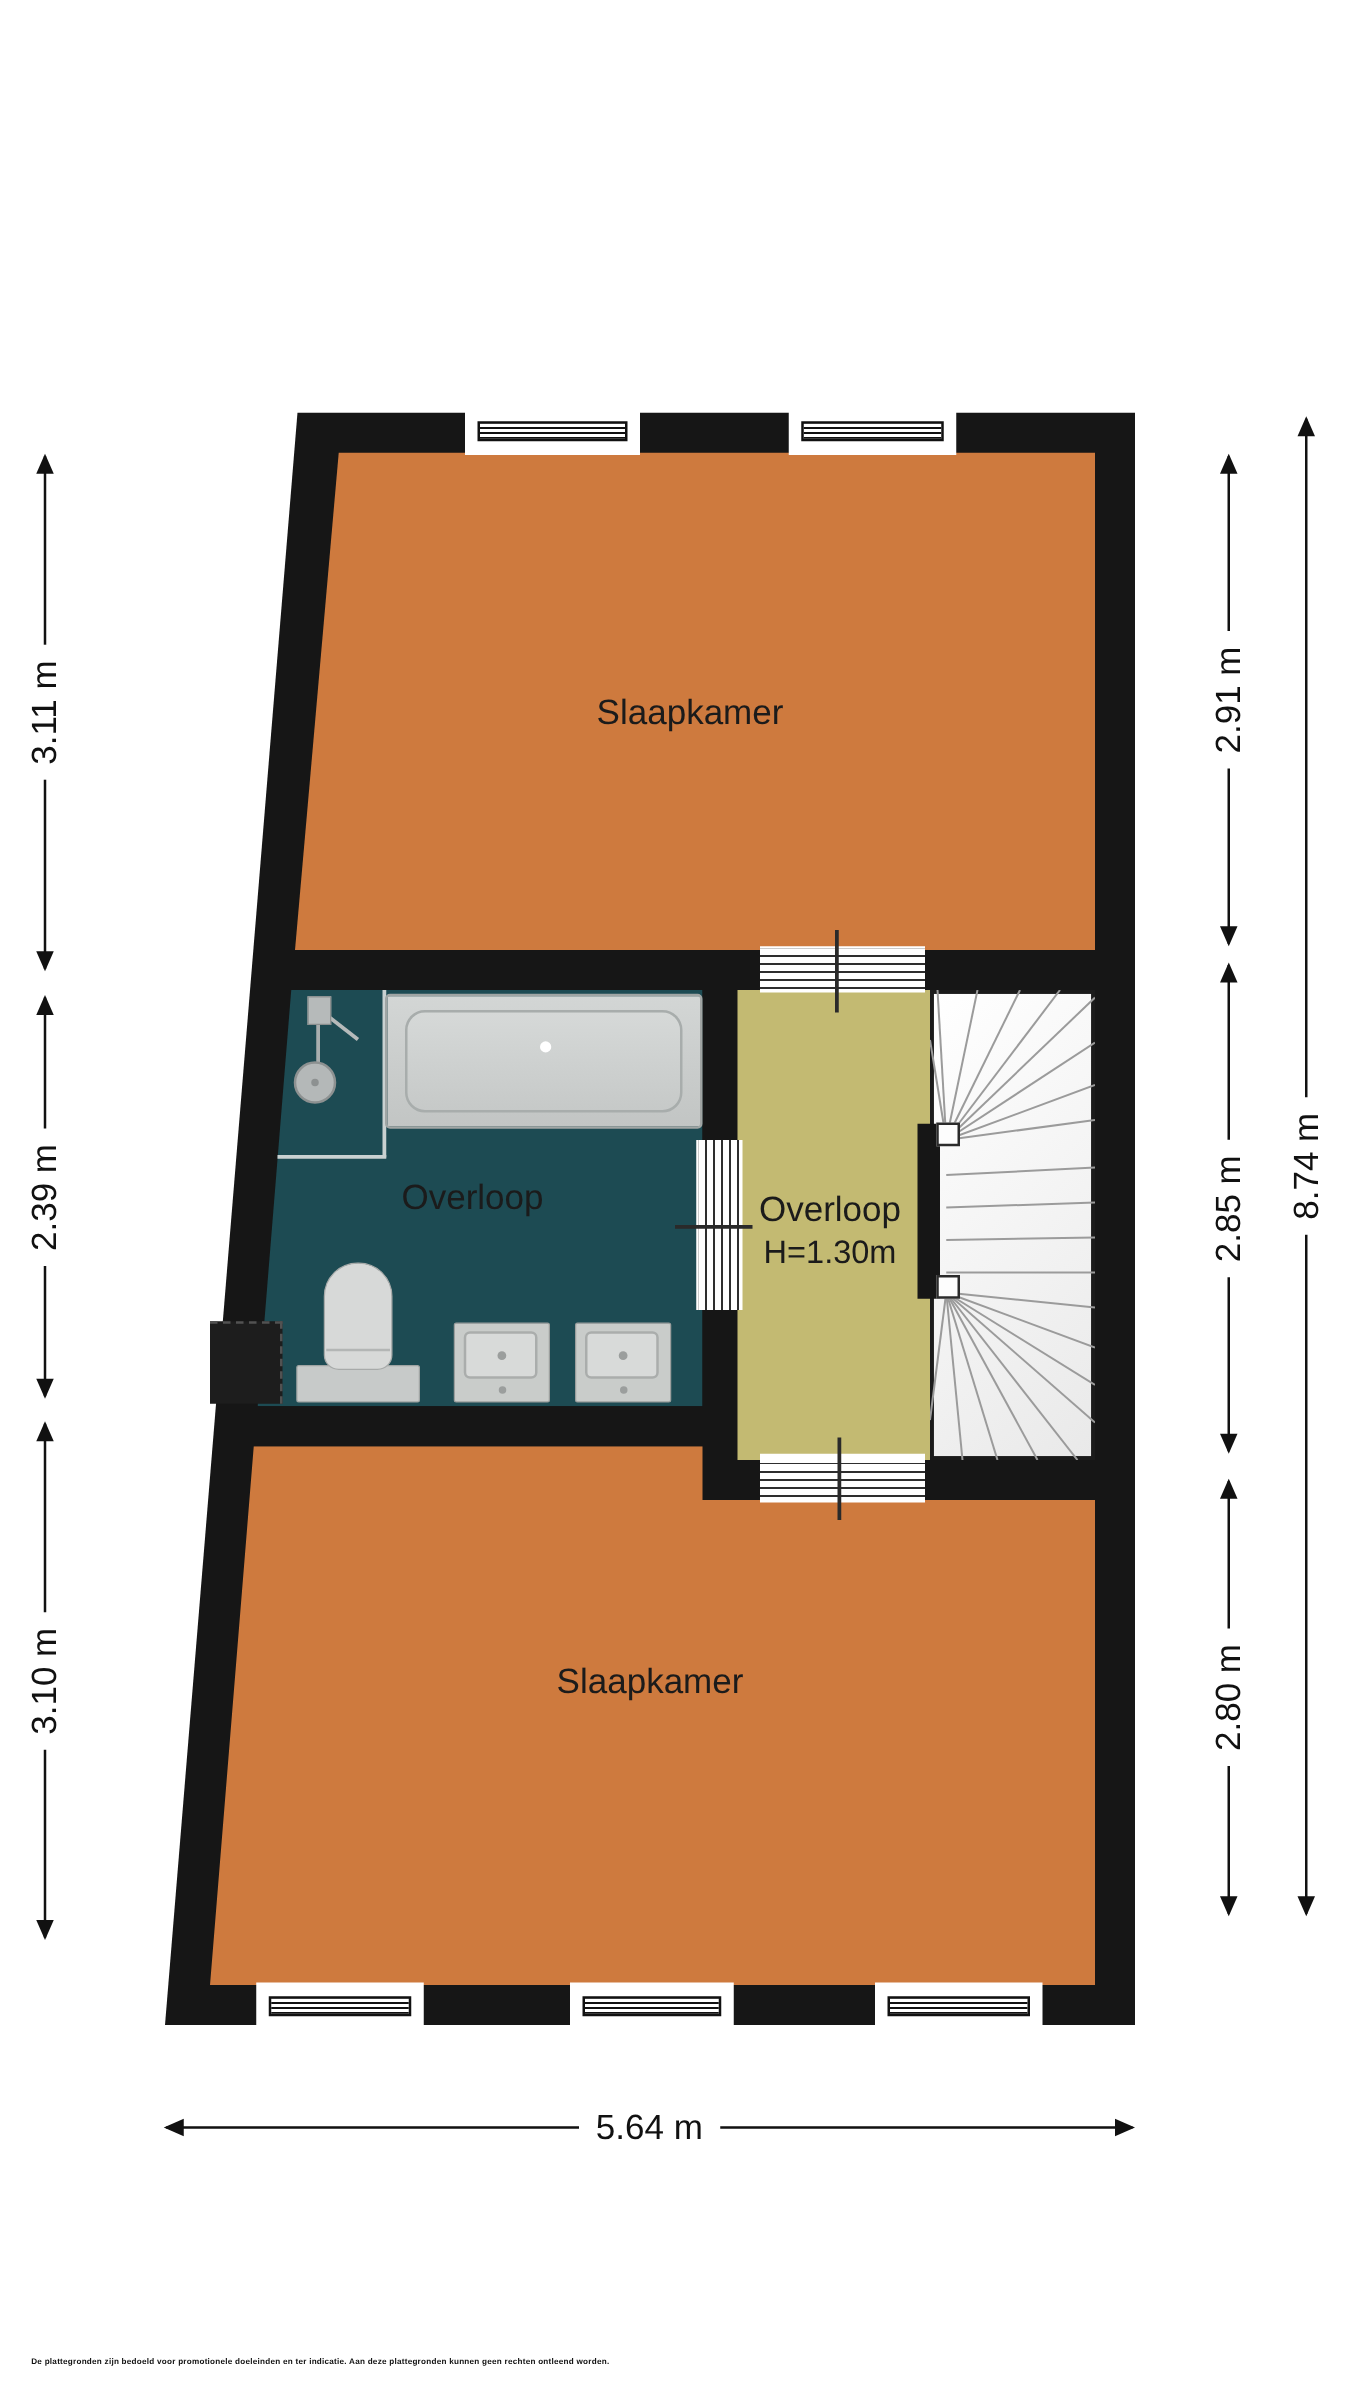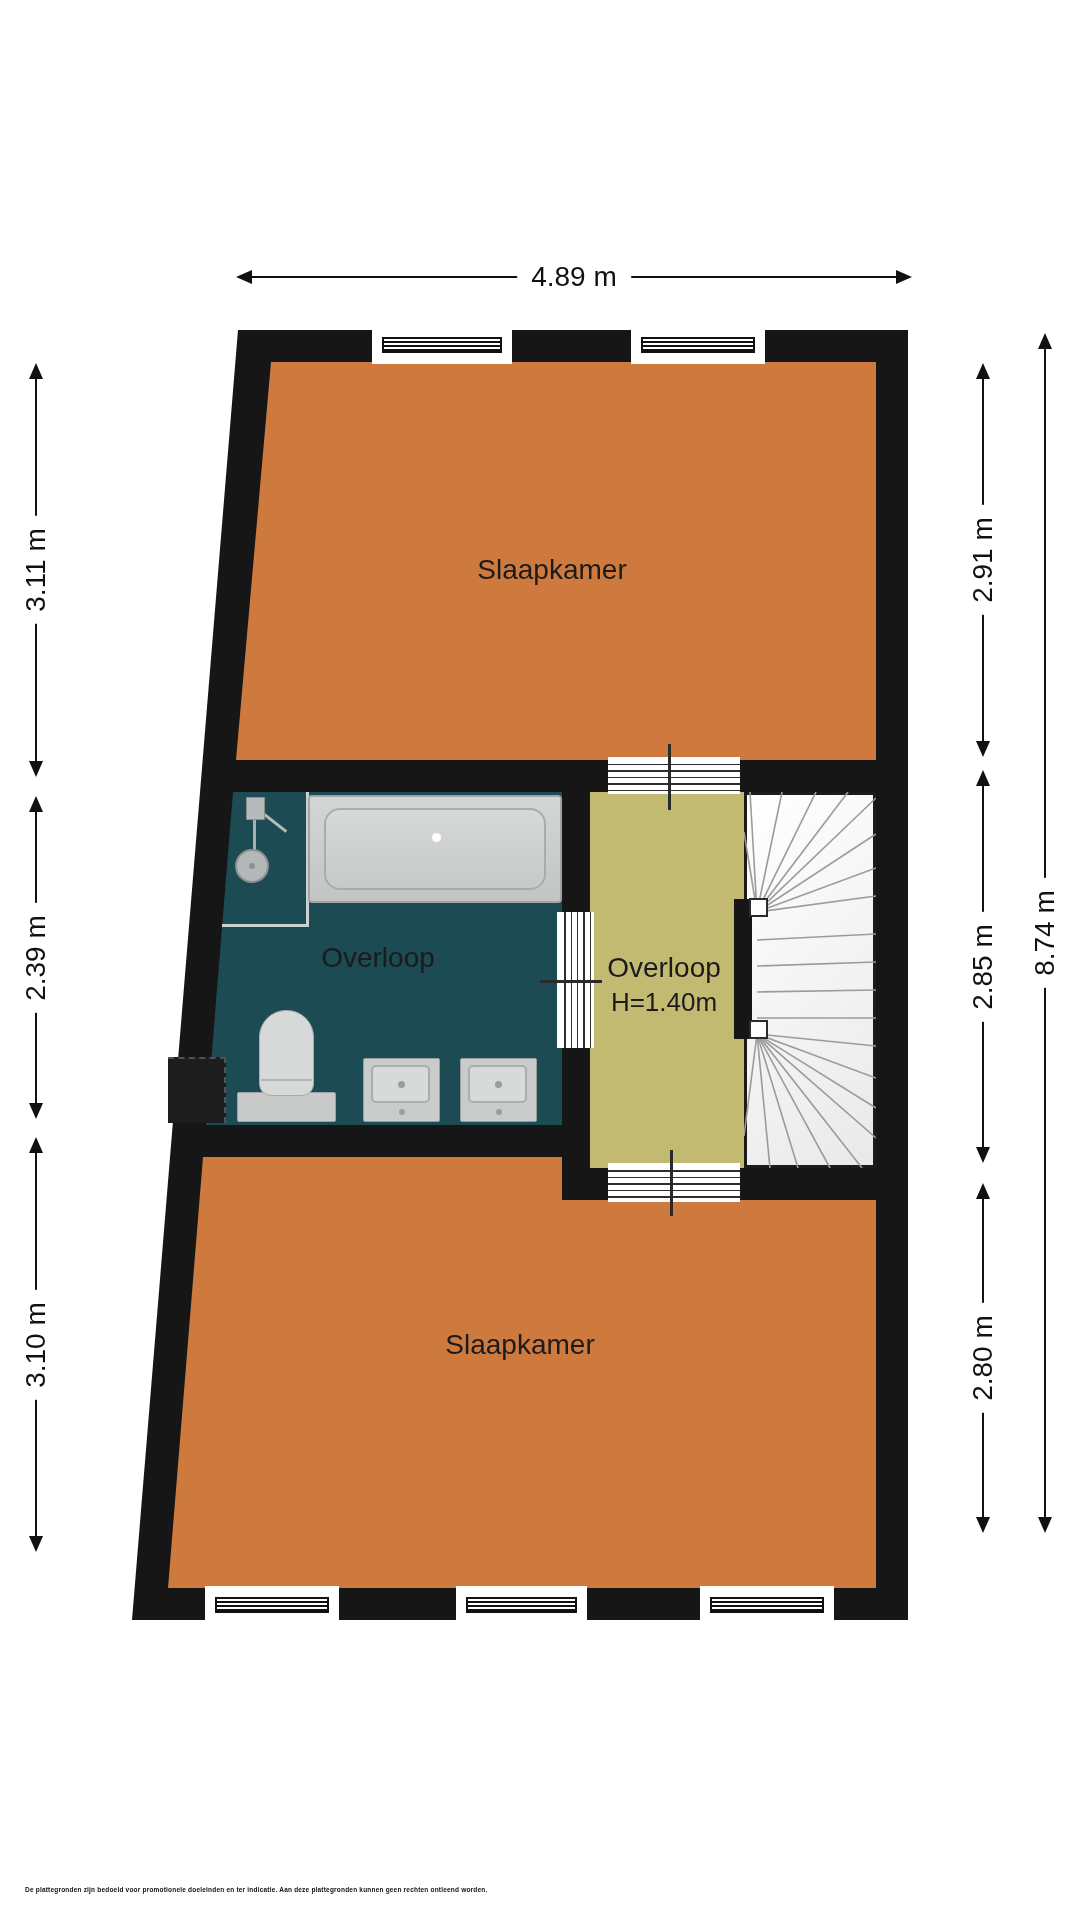--- a/index.html
+++ b/index.html
@@ -175,28 +175,28 @@
   <div class="tick" style="left:670px;top:1150px;width:3px;height:66px;"></div>
 
   <div class="door-v" style="left:557px;top:912px;width:37px;height:136px;">
       <div class="lines"></div>
     </div>
   <div class="tick" style="left:540px;top:980px;width:62px;height:3px;"></div>
 
   <div class="room-label" style="left:552px;top:570px;">Slaapkamer</div>
   <div class="room-label" style="left:378px;top:958px;">Overloop</div>
   <div class="room-label" style="left:664px;top:968px;">Overloop</div>
-  <div class="room-label small" style="left:664px;top:1002px;">H=1.40m</div>
+  <div class="room-label small" style="left:664px;top:1002px;">H=1.30m</div>
   <div class="room-label" style="left:520px;top:1345px;">Slaapkamer</div>
 
-  <div class="dim-h" style="left:236px;top:270px;width:676px;">
+  <div class="dim-h" style="left:131px;top:1695px;width:777px;">
     <div class="line"></div>
     <div class="arr-l"></div>
     <div class="arr-r"></div>
-    <span class="dim-label">4.89 m</span>
+    <span class="dim-label">5.64 m</span>
   </div>
 
   <div class="dim-v" style="left:29px;top:363px;height:414px;">
     <div class="line"></div>
     <div class="arr-t"></div>
     <div class="arr-b"></div>
     <span class="dim-label">3.11 m</span>
   </div>
   <div class="dim-v" style="left:29px;top:796px;height:323px;">
     <div class="line"></div>

